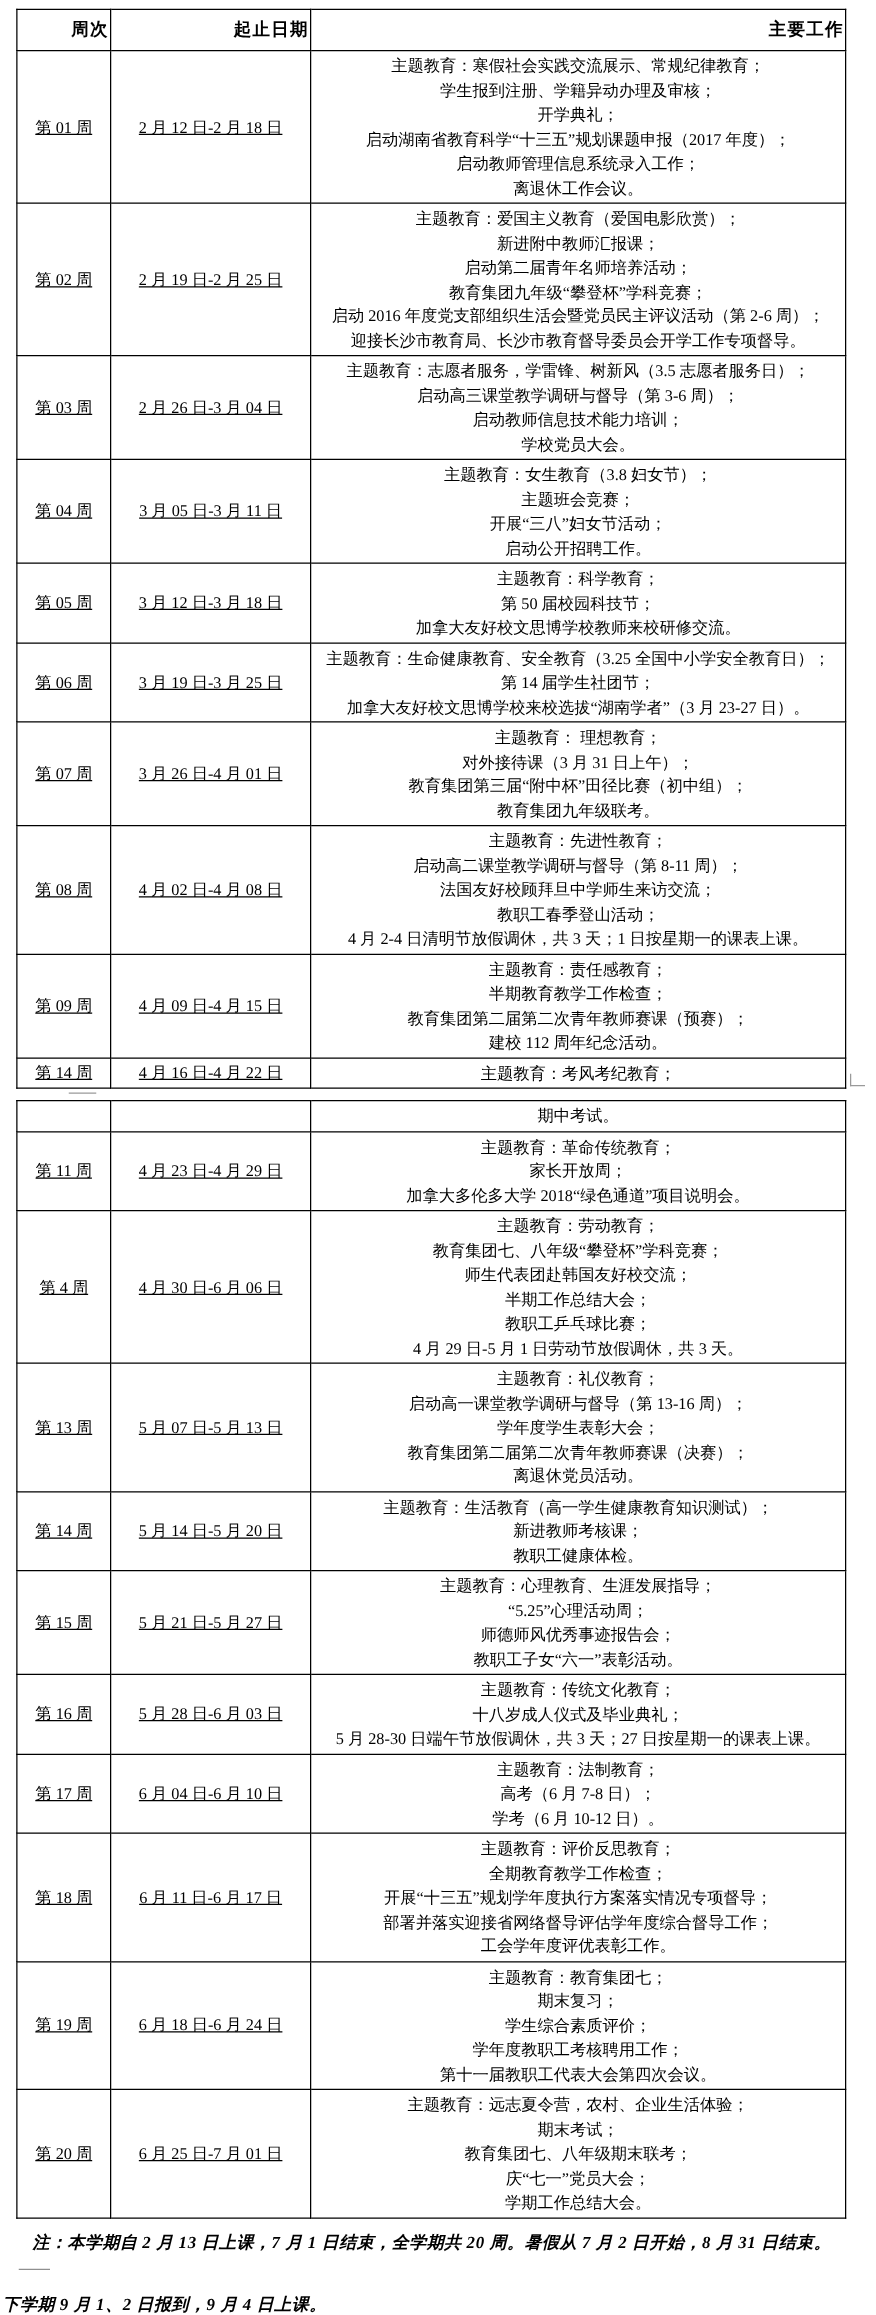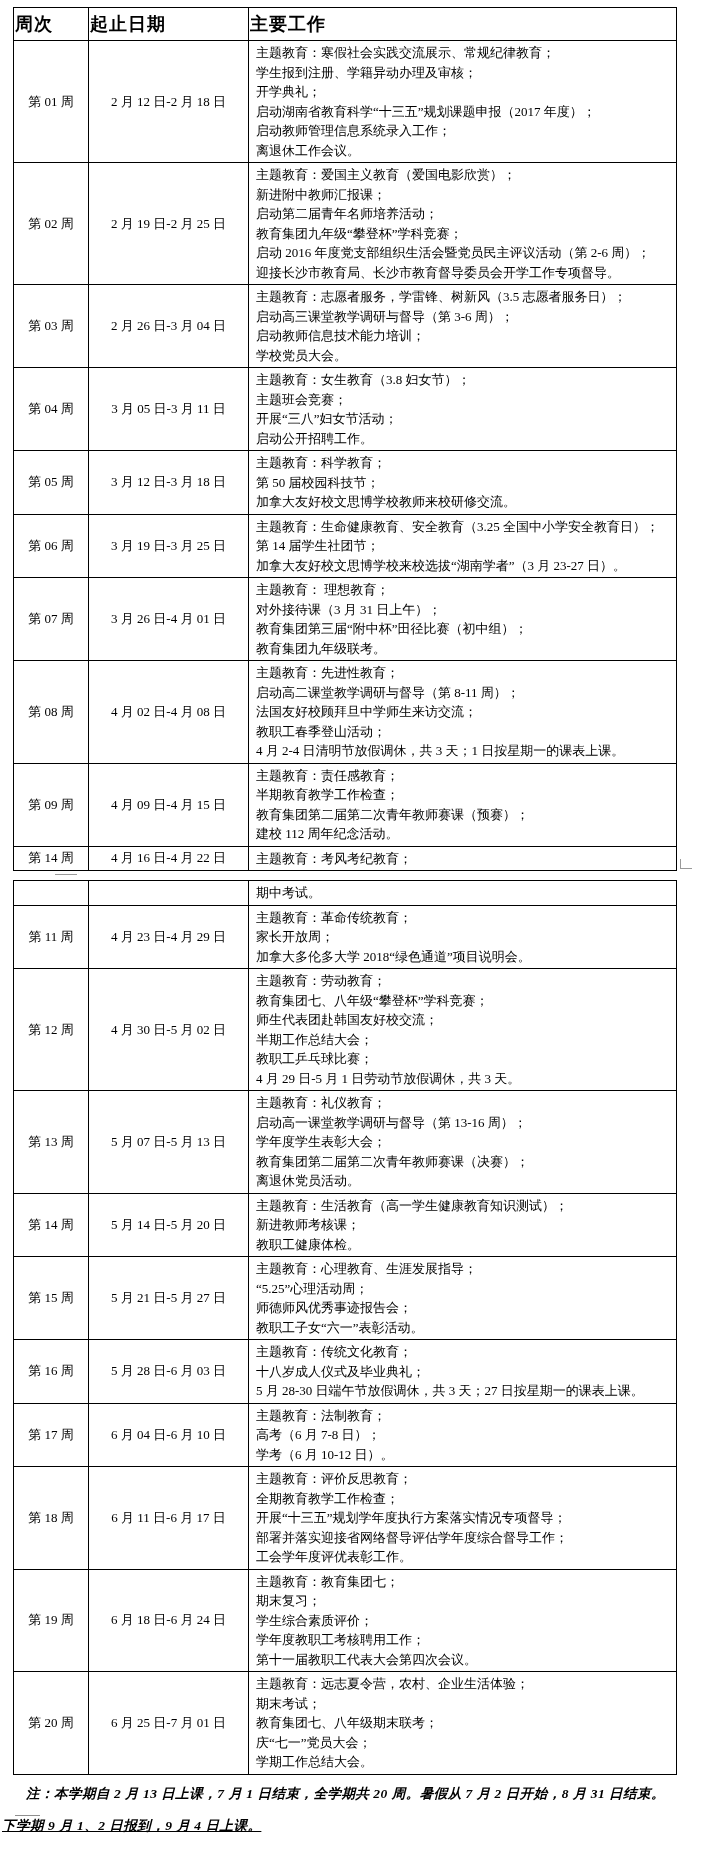--- a/index.html
+++ b/index.html
@@ -16,38 +16,40 @@
     border-collapse: collapse;
     table-layout: fixed;
     margin-left: 13px;
     width: 663px;
   }
   table.schedule th, table.schedule td {
     border: 1px solid #000;
     background: #fff;
   }
   th.hdr {
-    font-size: 18px;
+    font-size: 14px;
     font-weight: bold;
     height: 33px;
-    text-align: left;
+    text-align: right;
     letter-spacing: 1px;
     vertical-align: middle;
     font-family: Liberation Serif, serif;
   }
   td.week-cell, td.date-cell {
     text-align: center;
     vertical-align: middle;
     font-size: 13px;
     white-space: nowrap;
     padding: 0 2px;
+    text-decoration: underline;
   }
   td.work-cell {
     vertical-align: middle;
     padding: 2px 7px;
+    text-align: center;
   }
   .task-line {
     font-size: 13px;
     line-height: 19.5px;
     white-space: nowrap;
   }
 
   
   .table-break { position: relative; height: 9px; margin-left: 13px; width: 663px; }
   .artifact { display: block; }
@@ -63,21 +65,21 @@
 
   .notes {
     position: relative;
     margin-top: 9px;
     font-weight: bold;
     font-style: italic;
     font-size: 13.5px;
     letter-spacing: 0.5px;
   }
   .note-line1 { margin-left: 26px; white-space: nowrap; line-height: 20px; }
-  .note-line2 { margin-left: 2px; margin-top: 12px; white-space: nowrap; line-height: 20px; text-decoration: underline; }
+  .note-line2 { margin-left: 2px; margin-top: 30px; white-space: nowrap; line-height: 20px; }
   .artifact-note-overline {
     position: absolute; left: 15px; top: 31px;
     width: 25px; height: 0; border-top: 1px solid #8f8f8f;
   }
 </style>
 </head>
 <body>
 
 <div class="page">
 
@@ -220,22 +222,22 @@
         <tr>
           <td class="week-cell">第 11 周</td>
           <td class="date-cell">4 月 23 日-4 月 29 日</td>
           <td class="work-cell">
             <div class="task-line">主题教育：革命传统教育；</div>
             <div class="task-line">家长开放周；</div>
             <div class="task-line">加拿大多伦多大学 2018“绿色通道”项目说明会。</div>
           </td>
         </tr>
         <tr>
-          <td class="week-cell">第 12 周</td>
-          <td class="date-cell">4 月 30 日-5 月 02 日</td>
+          <td class="week-cell">第 4 周</td>
+          <td class="date-cell">4 月 30 日-6 月 06 日</td>
           <td class="work-cell">
             <div class="task-line">主题教育：劳动教育；</div>
             <div class="task-line">教育集团七、八年级“攀登杯”学科竞赛；</div>
             <div class="task-line">师生代表团赴韩国友好校交流；</div>
             <div class="task-line">半期工作总结大会；</div>
             <div class="task-line">教职工乒乓球比赛；</div>
             <div class="task-line">4 月 29 日-5 月 1 日劳动节放假调休，共 3 天。</div>
           </td>
         </tr>
         <tr>

